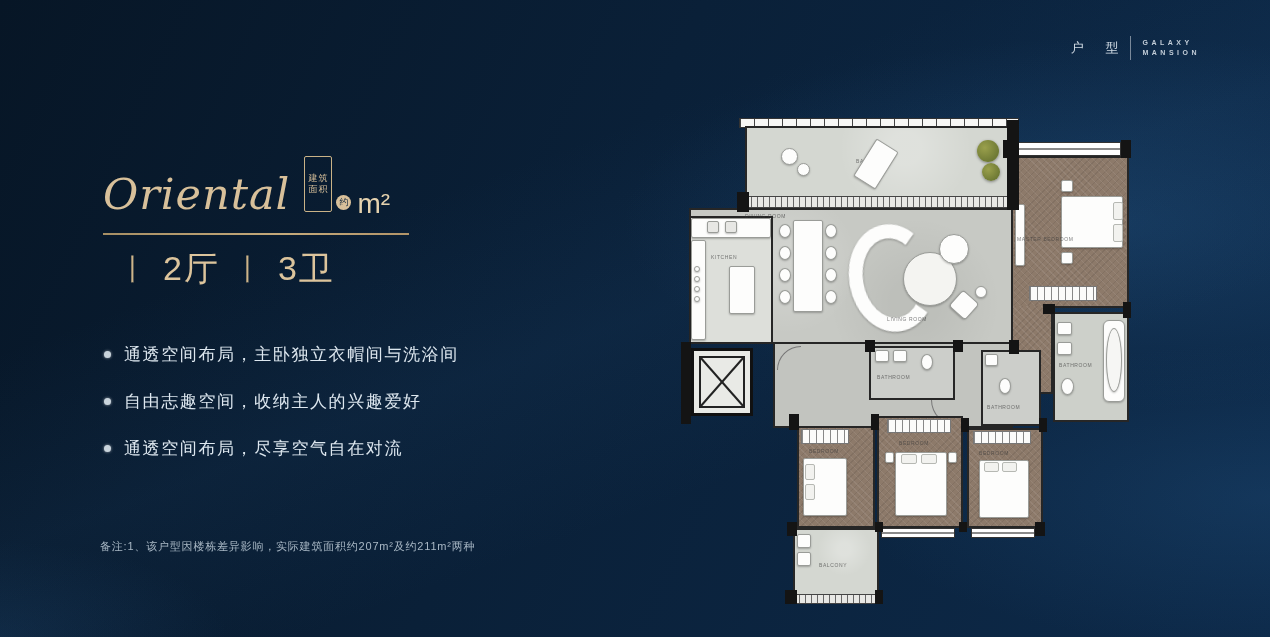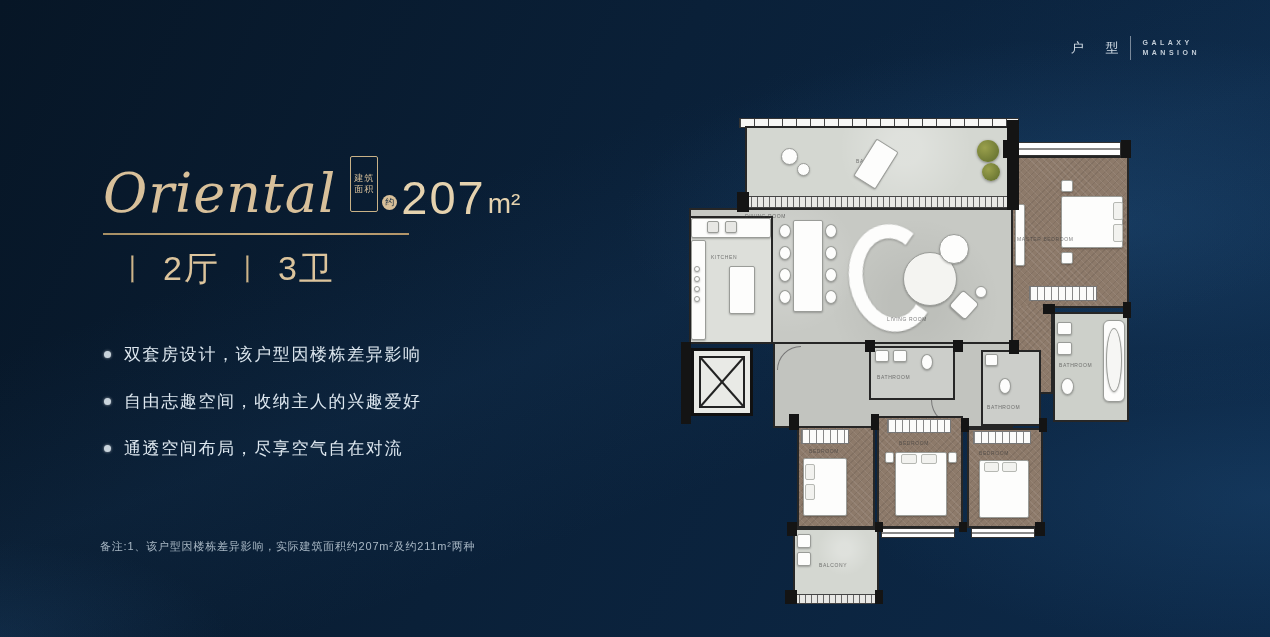--- a/index.html
+++ b/index.html
@@ -13,21 +13,21 @@
 
   
   .brand{position:absolute;top:36px;right:70px;display:flex;align-items:center;}
   .brand-cn{font-size:13px;letter-spacing:9px;color:#d3dde6;font-weight:500;}
   .brand-divider{width:1px;height:24px;background:rgba(255,255,255,.45);margin:0 11px 0 3px;}
   .brand-en{display:flex;flex-direction:column;justify-content:center;}
   .brand-en span{font-size:7px;letter-spacing:3.5px;color:#c2cdd8;line-height:10px;font-weight:700;}
 
   
   .title-row{position:absolute;left:103px;top:156px;display:flex;align-items:flex-end;}
-  .title{font-family:"DejaVu Serif",serif;font-style:italic;font-weight:400;font-size:54px;line-height:52px;color:#d8c09a;letter-spacing:1px;}
+  .title{font-family:"DejaVu Serif",serif;font-style:italic;font-weight:400;font-size:43px;line-height:52px;color:#d8c09a;letter-spacing:1px;}
   .area-badge{display:flex;flex-direction:column;justify-content:center;border:1px solid #c9b287;border-radius:2px;padding:16px 3px;margin:0 2px 8px 14px;}
   .area-badge span{font-size:9px;line-height:11px;color:#d8c09a;letter-spacing:1px;}
   .approx-circle{width:15px;height:15px;border-radius:50%;background:#d8c09a;color:#0a2038;font-size:9px;line-height:15px;text-align:center;margin:0 4px 10px 2px;}
   .area-num{font-size:47px;line-height:44px;color:#e5d2ae;letter-spacing:2px;font-weight:400;}
   .area-unit{font-size:28px;color:#e5d2ae;margin-left:2px;}
   .divider{position:absolute;left:103px;top:233px;width:306px;height:2px;background:linear-gradient(90deg,#a78f64,#c5aa7b 60%,#b29468);}
   .config-row{position:absolute;left:105px;top:246px;display:flex;align-items:center;color:#dcc49c;font-size:34px;letter-spacing:2px;}
   .config-sep{font-size:26px;margin:0 15px;color:#cdb489;transform:scaleY(1.1);}
   .features{position:absolute;left:104px;top:344px;}
   .feature{display:flex;align-items:center;height:20px;margin-bottom:27px;}
@@ -75,37 +75,36 @@
     </span>
   </div>
 
   <div class="title-row">
     <span class="title">Oriental</span>
     <span class="area-badge">
       <span>建筑</span>
       <span>面积</span>
     </span>
     <span class="approx-circle">约</span>
-    <span class="area-num">207</span>
     <span class="area-unit">m²</span>
   </div>
 
   <div class="divider"></div>
 
   <div class="config-row">
     <span class="config-sep">丨</span>
     <span>2厅</span>
     <span class="config-sep">丨</span>
     <span>3卫</span>
   </div>
 
   <div class="features">
     <div class="feature">
       <span class="feature-dot"></span>
-      <span class="feature-text">双套房设计，该户型因楼栋差异影响</span>
+      <span class="feature-text">通透空间布局，主卧独立衣帽间与洗浴间</span>
     </div>
     <div class="feature">
       <span class="feature-dot"></span>
       <span class="feature-text">自由志趣空间，收纳主人的兴趣爱好</span>
     </div>
     <div class="feature">
       <span class="feature-dot"></span>
       <span class="feature-text">通透空间布局，尽享空气自在对流</span>
     </div>
   </div>

